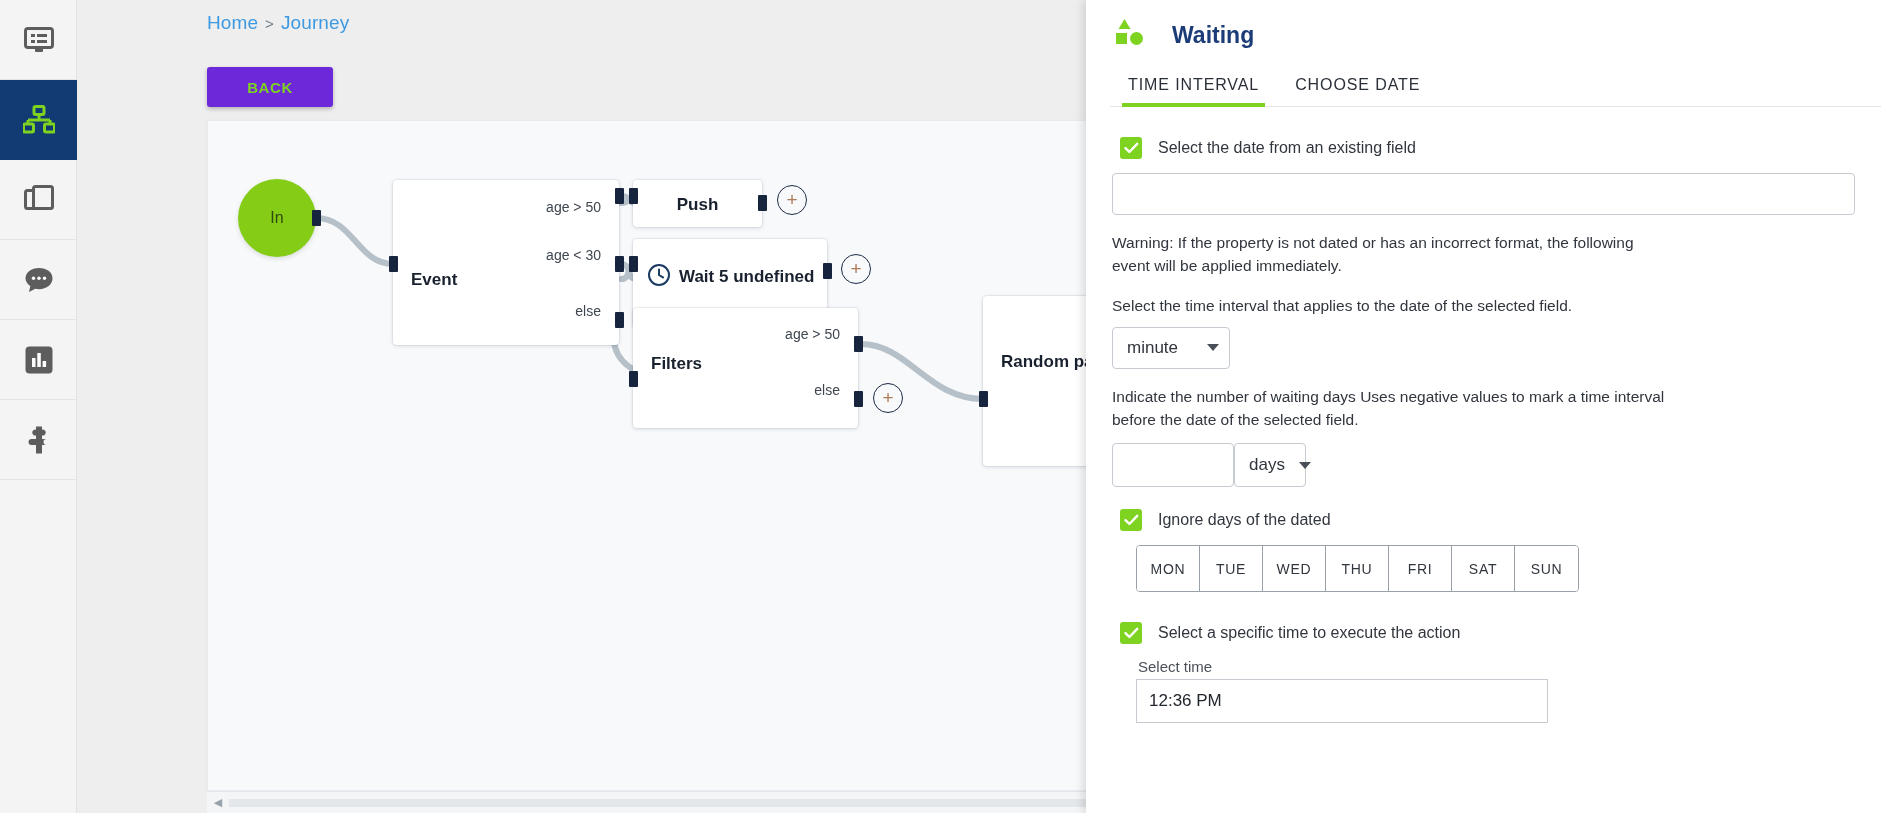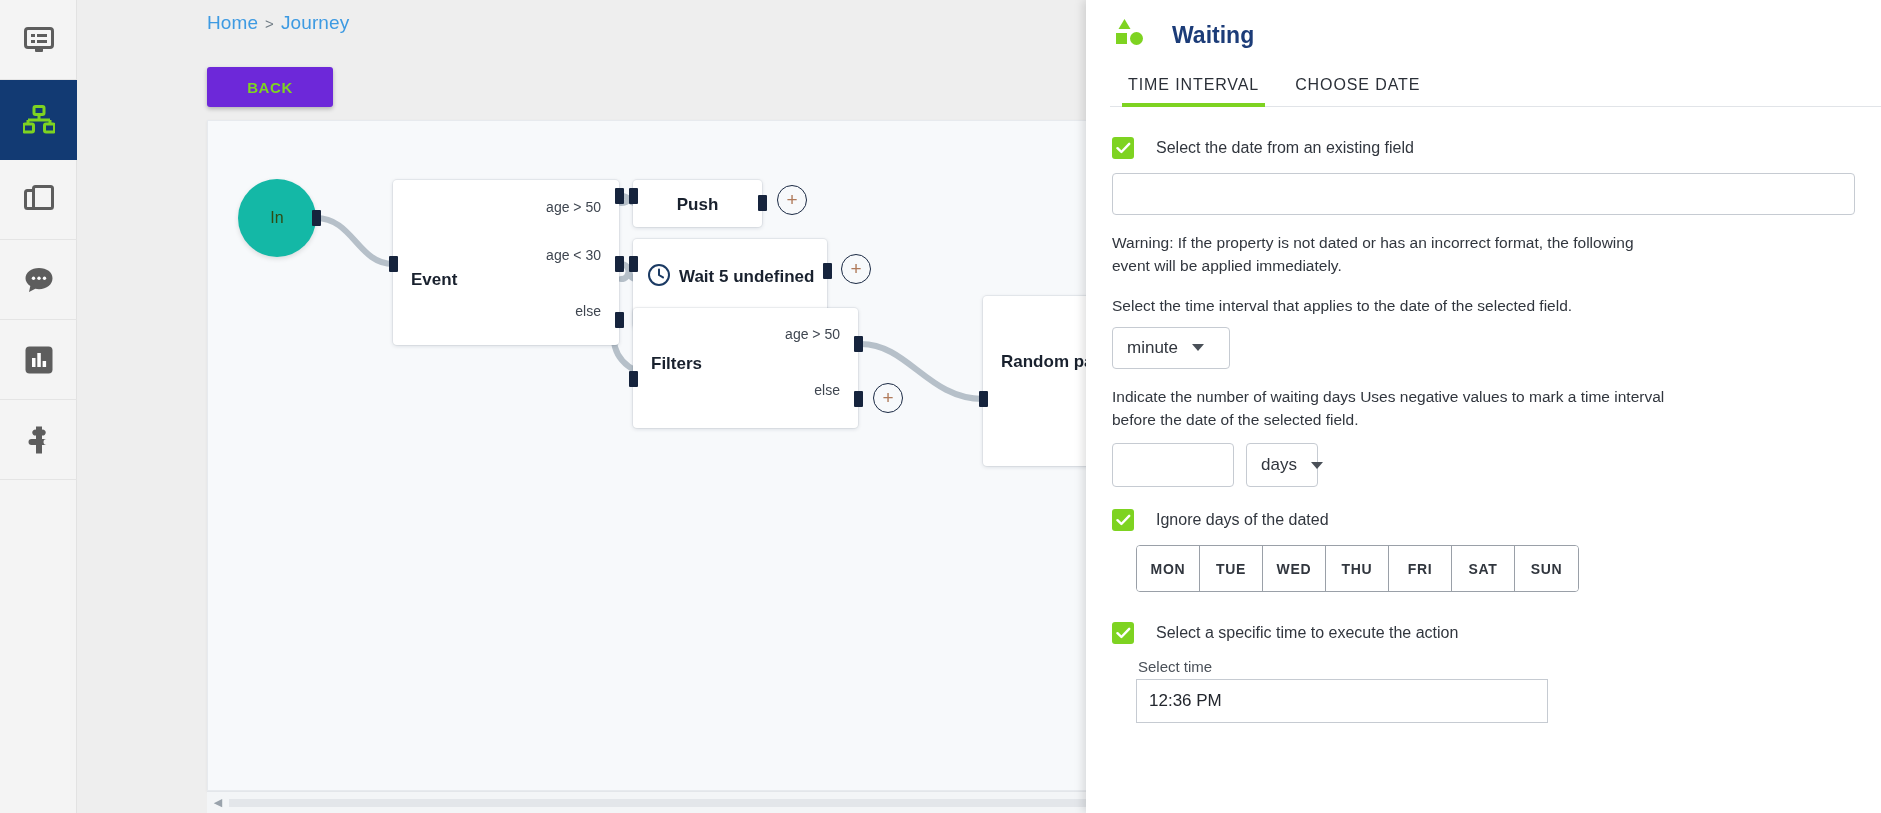--- a/index.html
+++ b/index.html
@@ -86,21 +86,21 @@
   }
   .plus-btn {
     position: absolute; width: 30px; height: 30px;
     border-radius: 50%; border: 1.4px solid #1b2a44;
     background: transparent; color: #b07a5a;
     font-size: 19px; line-height: 26px; text-align: center;
     cursor: pointer; padding: 0;
   }
   .start-node {
     position: absolute; width: 78px; height: 78px;
-    border-radius: 50%; background: #14b8a6;
+    border-radius: 50%; background: #84cc16;
     display: flex; align-items: center; justify-content: center;
     color: #2f4a12; font-size: 16px;
     box-shadow: 0 2px 5px rgba(0,0,0,.12);
   }
   .clock-icon { position: absolute; }
 
   
   .hscroll {
     position: absolute; left: 130px; right: 0; bottom: 0;
     height: 22px; background: #f3f5f7;
@@ -139,21 +139,21 @@
     cursor: pointer; position: relative; background: none; border: none;
     font-family: inherit;
   }
   .tab.active::after {
     content: ""; position: absolute; left: 12px; right: 12px; bottom: -1px;
     height: 4px; background: #7ed321;
   }
 
   .panel-body { padding: 20px 26px 0 26px; }
 
-  .check-row { display: flex; align-items: center; gap: 22px; margin: 10px 0 14px 0; }
+  .check-row { display: flex; align-items: center; gap: 16px; margin: 10px 0 14px 8px; }
   .checkbox {
     width: 22px; height: 22px; border-radius: 3px; background: #7ed321;
     display: flex; align-items: center; justify-content: center;
     cursor: pointer; flex: 0 0 22px;
   }
   .checkbox svg { display: block; }
   .check-label { font-size: 16px; color: #31363e; }
 
   .text-input {
     width: 100%; height: 42px;
@@ -168,36 +168,35 @@
   .select {
     height: 42px; border: 1px solid #c6cbd2; border-radius: 4px;
     background: #fff; display: inline-flex; align-items: center;
     padding: 0 10px 0 14px; gap: 14px; cursor: pointer;
     font-size: 17px; color: #31363e;
   }
   .select .caret {
     width: 0; height: 0; border-left: 6px solid transparent;
     border-right: 6px solid transparent; border-top: 7px solid #4a5058;
   }
-  .row { display: flex; gap: 12px; align-items: center; }
+  .row { display: flex; gap: 0; align-items: center; }
   .num-input {
     width: 122px; height: 44px; border: 1px solid #c6cbd2; border-radius: 4px;
     font-size: 16px; padding: 0 12px; font-family: inherit;
   }
   .days {
     display: flex; margin: 14px 0 0 24px;
     border: 1px solid #9aa0a8; border-radius: 4px; overflow: hidden;
     width: fit-content;
   }
   .day {
     width: 63px; height: 45px; display: flex; align-items: center;
     justify-content: center; font-size: 14px; letter-spacing: .7px;
     color: #31363e; background: #fff; cursor: pointer;
     border-right: 1px solid #9aa0a8;
-    font-weight: bold;
   }
   .day:last-child { border-right: none; }
   .field-label { font-size: 15px; color: #4a5058; margin: 0 0 4px 2px; }
   .time-input {
     width: 100%; max-width: 412px; height: 44px;
     border: 1px solid #c6cbd2; border-radius: 0;
     font-size: 17px; padding: 0 12px; font-family: inherit; color: #22262d;
   }
   .indent { margin-left: 24px; }
 </style>
@@ -375,21 +374,21 @@
         </span>
         <span class="check-label">Select the date from an existing field</span>
       </div>
 
       <input class="text-input" value="" placeholder="" style="">
 
       <p class="helper">Warning: If the property is not dated or has an incorrect format, the following event will be applied immediately.</p>
 
       <p class="helper" style="margin-bottom:10px;">Select the time interval that applies to the date of the selected field.</p>
 
-      <div class="select" style="width:118px; ">
+      <div class="select" style="width:118px; justify-content:space-between;">
         <span>minute</span>
         <span class="caret"></span>
       </div>
 
       <p class="helper" style="margin:16px 0 12px 0;">Indicate the number of waiting days Uses negative values to mark a time interval before the date of the selected field.</p>
 
       <div class="row">
         <input class="num-input" value="" placeholder="" style="">
         <div class="select" style="width:72px; justify-content:space-between; height:44px;">
           <span>days</span>

